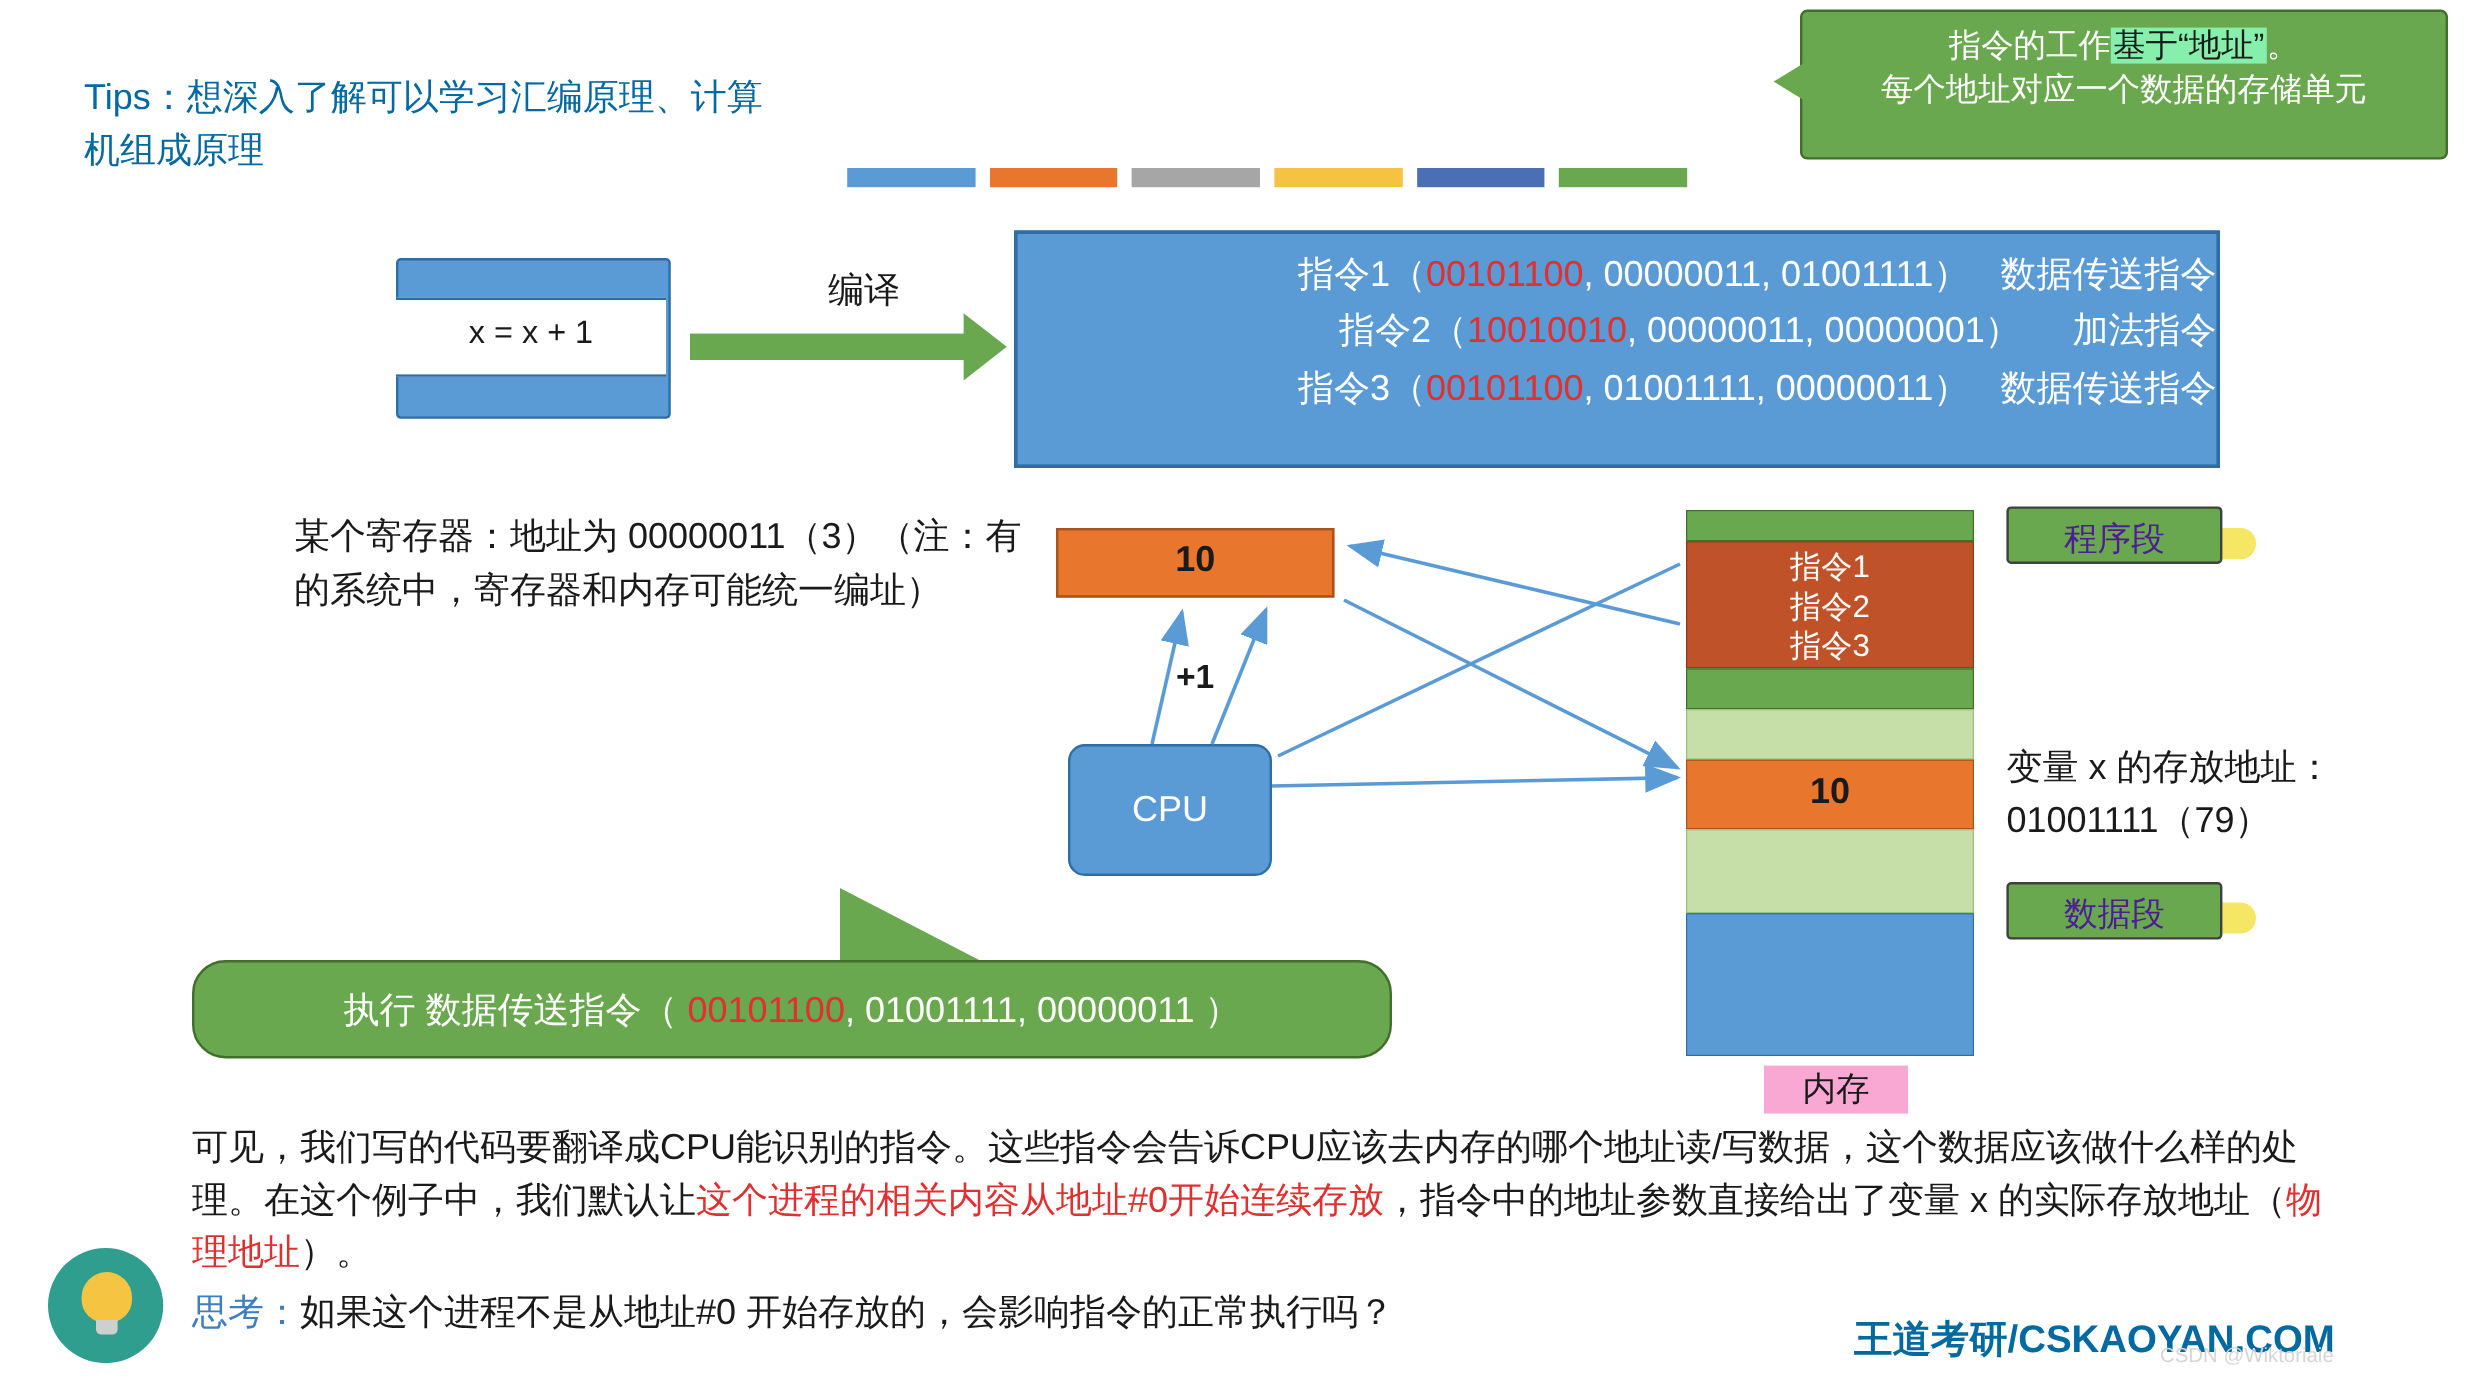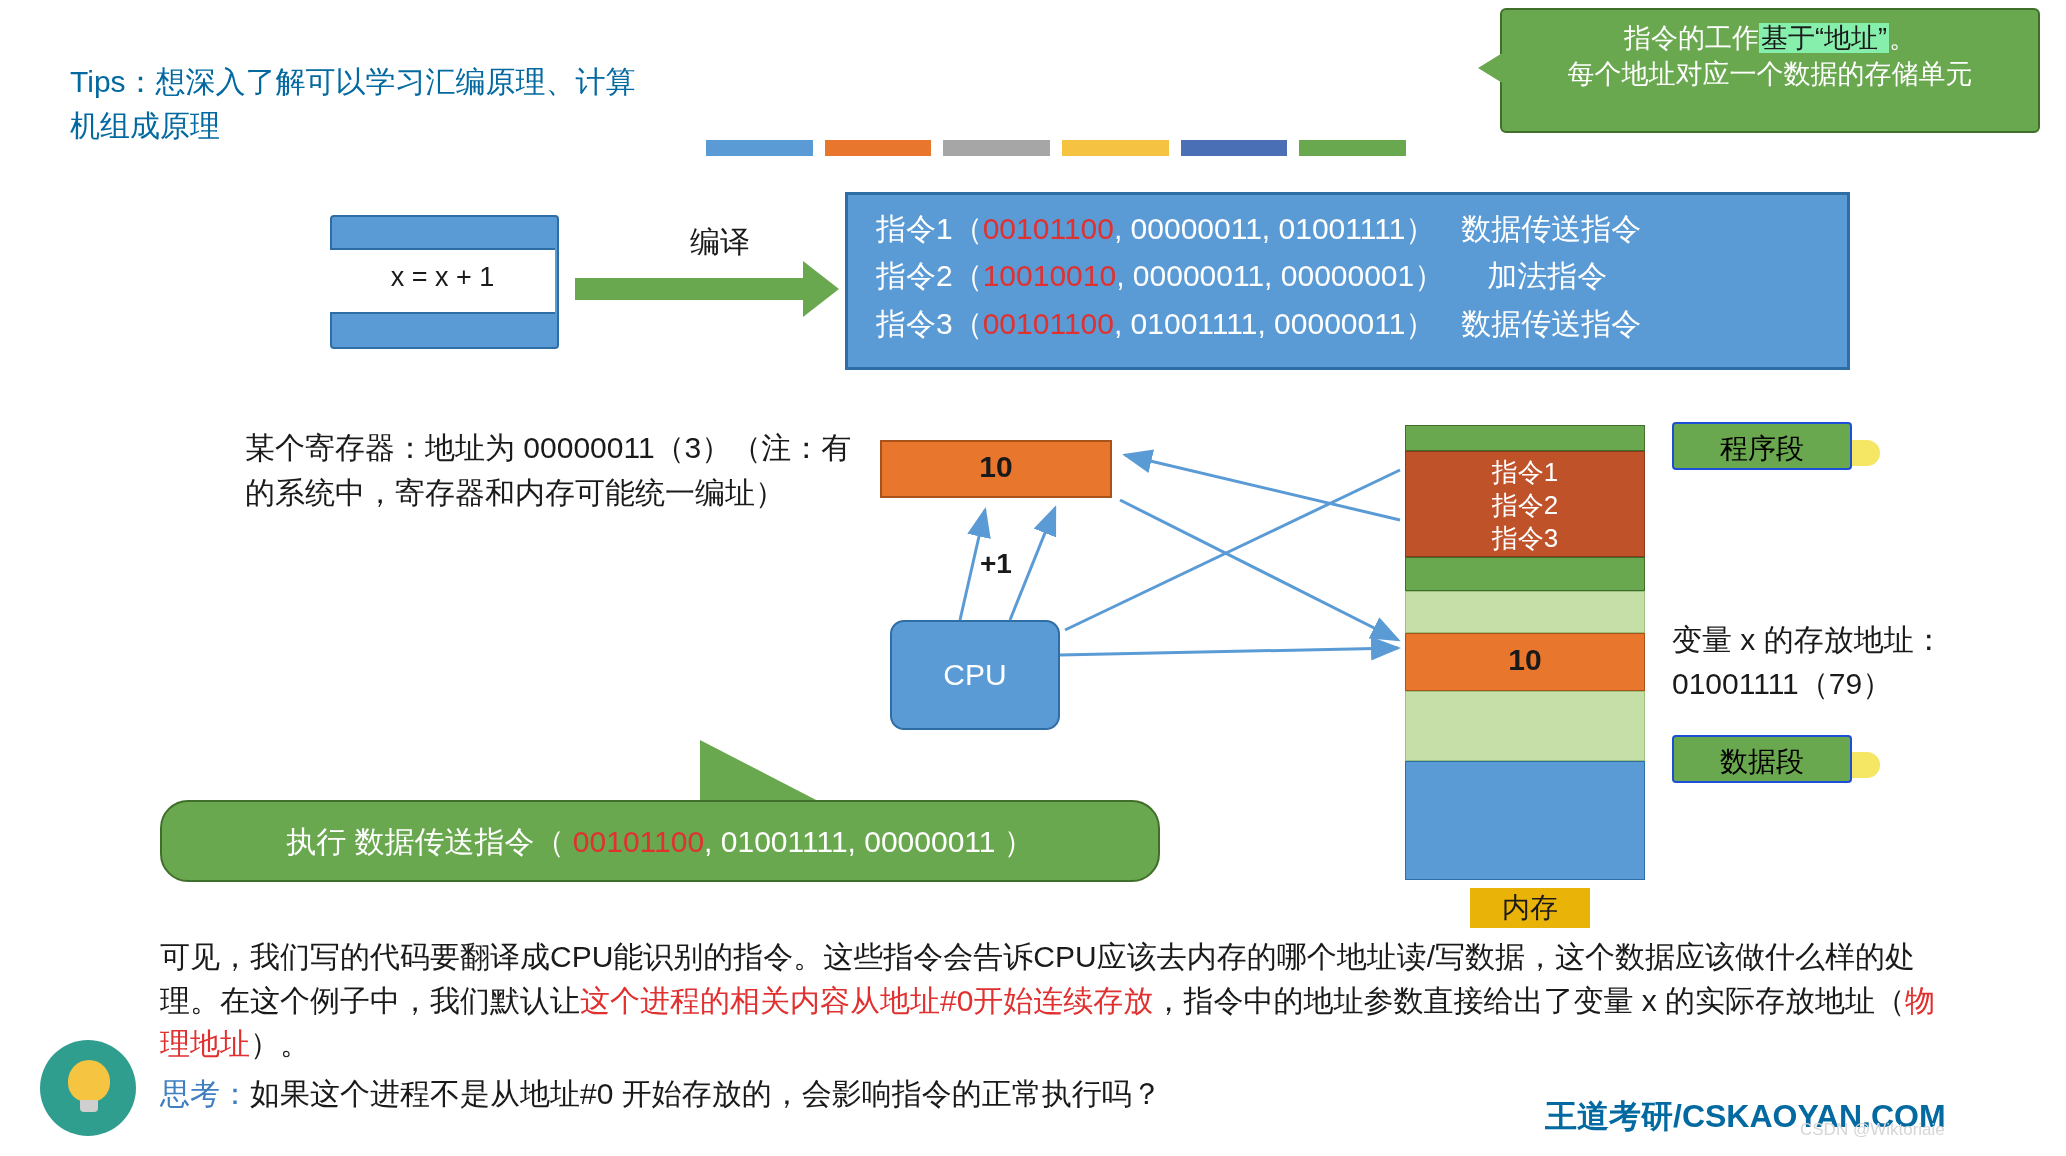--- a/index.html
+++ b/index.html
@@ -101,25 +101,26 @@
   #compile-arrow-head {
     left: 803px; top: 261px;
     width: 0; height: 0;
     border-top: 28px solid transparent;
     border-bottom: 28px solid transparent;
     border-left: 36px solid #6aa84f;
   }
 
   
   #instr-box {
-    left: 845px; top: 192px; width: 1005px; height: 178px;
+    left: 845px; top: 192px; width: 1005px; height: 198px;
     background: #5b9bd5;
     border: 3px solid #2f6ea5;
     box-sizing: border-box;
     padding: 10px 0 0 28px;
+    text-align: right;
   }
   .instr-line {
     font-size: 30px;
     color: #ffffff;
     line-height: 1.58;
     white-space: nowrap;
   }
   .instr-line .op { color: #e03030; }
   .instr-line .kind { margin-left: 26px; }
 
@@ -165,39 +166,39 @@
     font-size: 28px;
     font-weight: 700;
     color: #1a1a1a;
   }
 
   
   #mem-col { left: 1405px; top: 425px; width: 240px; height: 455px; }
   .mem-seg { position: absolute; left: 0; width: 240px; box-sizing: border-box; }
   #mem-label {
     left: 1470px; top: 888px; width: 120px; height: 40px;
-    background: #eab308;
+    background: #f9a8d4;
     text-align: center;
     font-size: 28px;
     color: #1a1a1a;
     line-height: 40px;
   }
   .mem-instr-text {
     position: absolute; left: 0; width: 240px;
     text-align: center;
     font-size: 26px;
     color: #ffffff;
   }
 
   
   .tag-green {
     background: #6aa84f;
-    border: 2px solid #1d4ed8;
+    border: 2px solid #404040;
     border-radius: 4px;
-    color: #000000;
+    color: #4c1d95;
     font-size: 28px;
     text-align: center;
     box-sizing: border-box;
     padding-top: 6px;
     font-family: Liberation Mono, monospace;
   }
   .tag-yellowbar {
     background: #f5e663;
     border-radius: 14px;
   }

